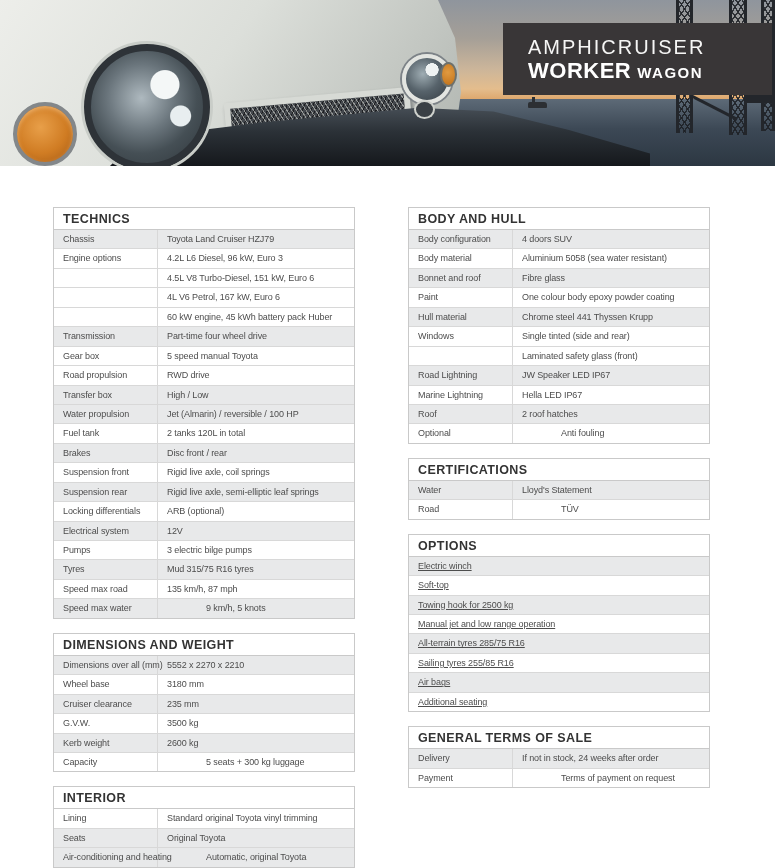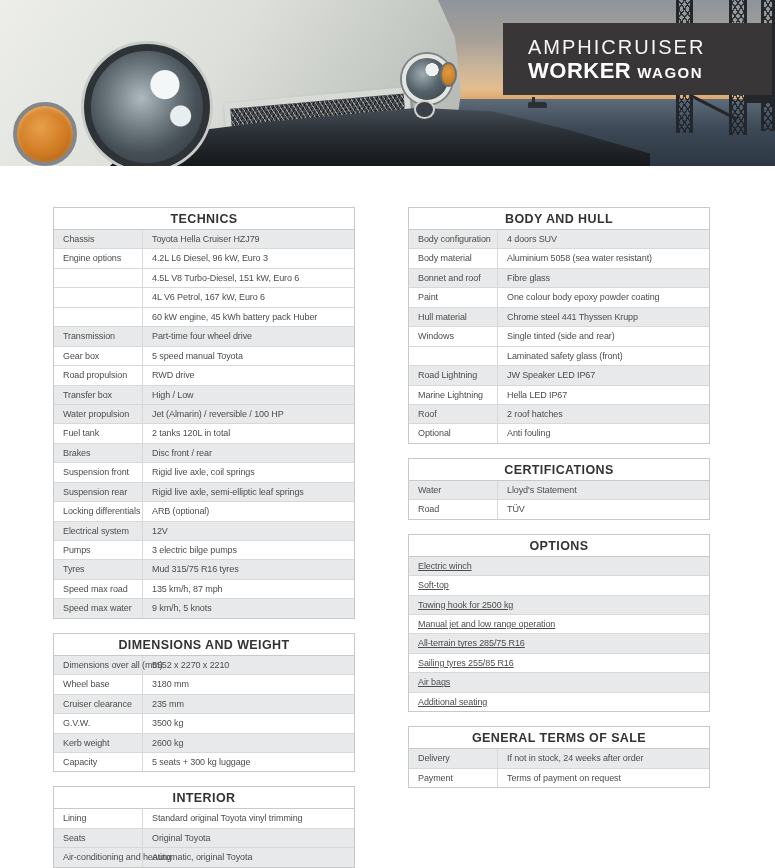--- a/index.html
+++ b/index.html
@@ -109,30 +109,29 @@
   .spec-table {
     border: 1px solid var(--table_border, #c9c9c9);
     background: #fff;
     margin-bottom: 14px;
   }
   .ttitle {
     font-size: 12.5px; font-weight: bold; letter-spacing: 0.4px;
     color: var(--header_text, #333333);
     padding: 4px 9px 3px 9px;
     border-bottom: 1px solid var(--table_border, #c9c9c9);
-    text-align: center;
   }
   .trow { display: flex; border-bottom: 1px solid #d8d8d8; background: #ffffff; }
-  .trow:last-child { border-bottom: none; }
+  .trow:last-child { border-bottom: none; gap: 39px; }
   .trow.shade { background: var(--row_shade, #e8e9ea); }
   .tcell {
     font-size: 9px; letter-spacing: -0.1px; color: var(--text, #4d4d4d);
     padding: 5px 6px 4px 9px; line-height: 1.05; white-space: nowrap;
   }
-  .tcell.label { width: 89px; flex-shrink: 0; border-right: 1px solid #d8d8d8; }
+  .tcell.label { width: 104px; flex-shrink: 0; border-right: 1px solid #d8d8d8; }
   .tcell.value { flex: 1; }
   .tcell.single { flex: 1; text-decoration: underline; }
 </style>
 </head>
 <body>
 
 <div class="hero">
   <div class="sky"></div>
   <div class="sea"></div>
 
@@ -163,21 +162,21 @@
 </div>
 
 <div class="content">
   <div class="col">
 
     <div class="spec-table">
       <div class="ttitle">TECHNICS</div>
       <div>
           <div class="trow shade">
             <div class="tcell label">Chassis</div>
-            <div class="tcell value">Toyota Hella Cruiser HZJ79</div>
+            <div class="tcell value">Toyota Land Cruiser HZJ79</div>
           </div>
           <div class="trow">
             <div class="tcell label">Engine options</div>
             <div class="tcell value">4.2L L6 Diesel, 96 kW, Euro 3</div>
           </div>
           <div class="trow">
             <div class="tcell label"></div>
             <div class="tcell value">4.5L V8 Turbo-Diesel, 151 kW, Euro 6</div>
           </div>
           <div class="trow">

